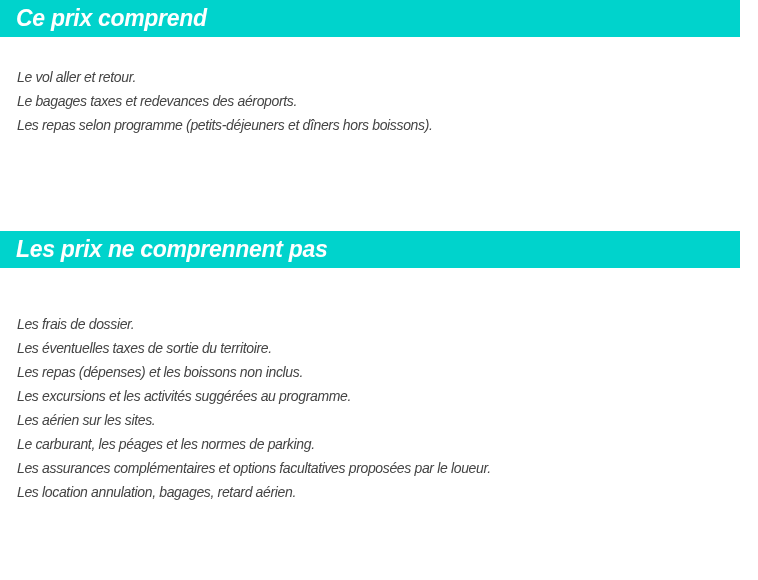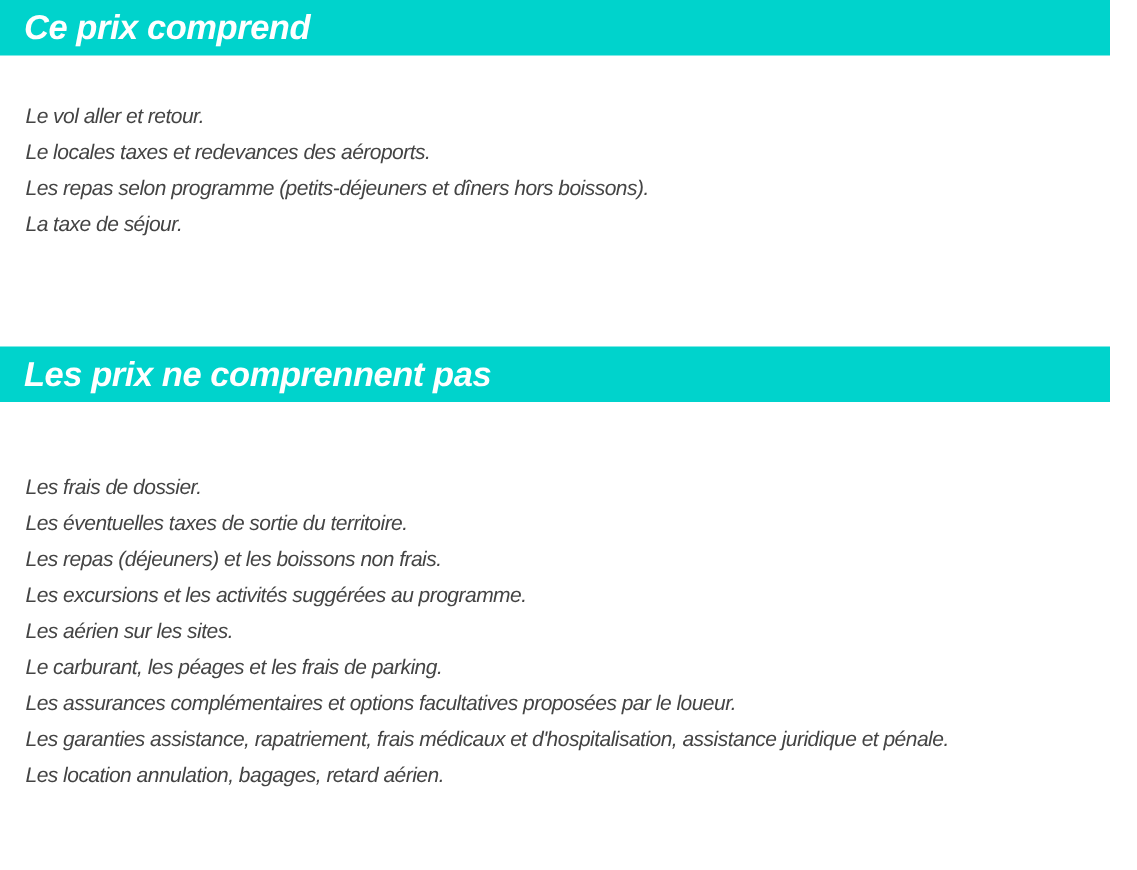--- a/index.html
+++ b/index.html
@@ -49,32 +49,30 @@
   </style>
 </head>
 <body>
 
 <div class="section-header" style="top:0;">
   <span>Ce prix comprend</span>
 </div>
 
 <ul class="list" style="top:53px;">
   <li>Le vol aller et retour.</li>
-  <li>Le locales taxes et redevances des aéroports.</li>
+  <li>Le bagages taxes et redevances des aéroports.</li>
   <li>Les repas selon programme (petits-déjeuners et dîners hors boissons).</li>
-  <li>La taxe de séjour.</li>
 </ul>
 
 <div class="section-header" style="top:231px;">
   <span>Les prix ne comprennent pas</span>
 </div>
 
 <ul class="list" style="top:300px;">
   <li>Les frais de dossier.</li>
   <li>Les éventuelles taxes de sortie du territoire.</li>
-  <li>Les repas (déjeuners) et les boissons non frais.</li>
+  <li>Les repas (dépenses) et les boissons non inclus.</li>
   <li>Les excursions et les activités suggérées au programme.</li>
   <li>Les aérien sur les sites.</li>
-  <li>Le carburant, les péages et les frais de parking.</li>
+  <li>Le carburant, les péages et les normes de parking.</li>
   <li>Les assurances complémentaires et options facultatives proposées par le loueur.</li>
-  <li>Les garanties assistance, rapatriement, frais médicaux et d'hospitalisation, assistance juridique et pénale.</li>
   <li>Les location annulation, bagages, retard aérien.</li>
 </ul>
 
 </body></html>

